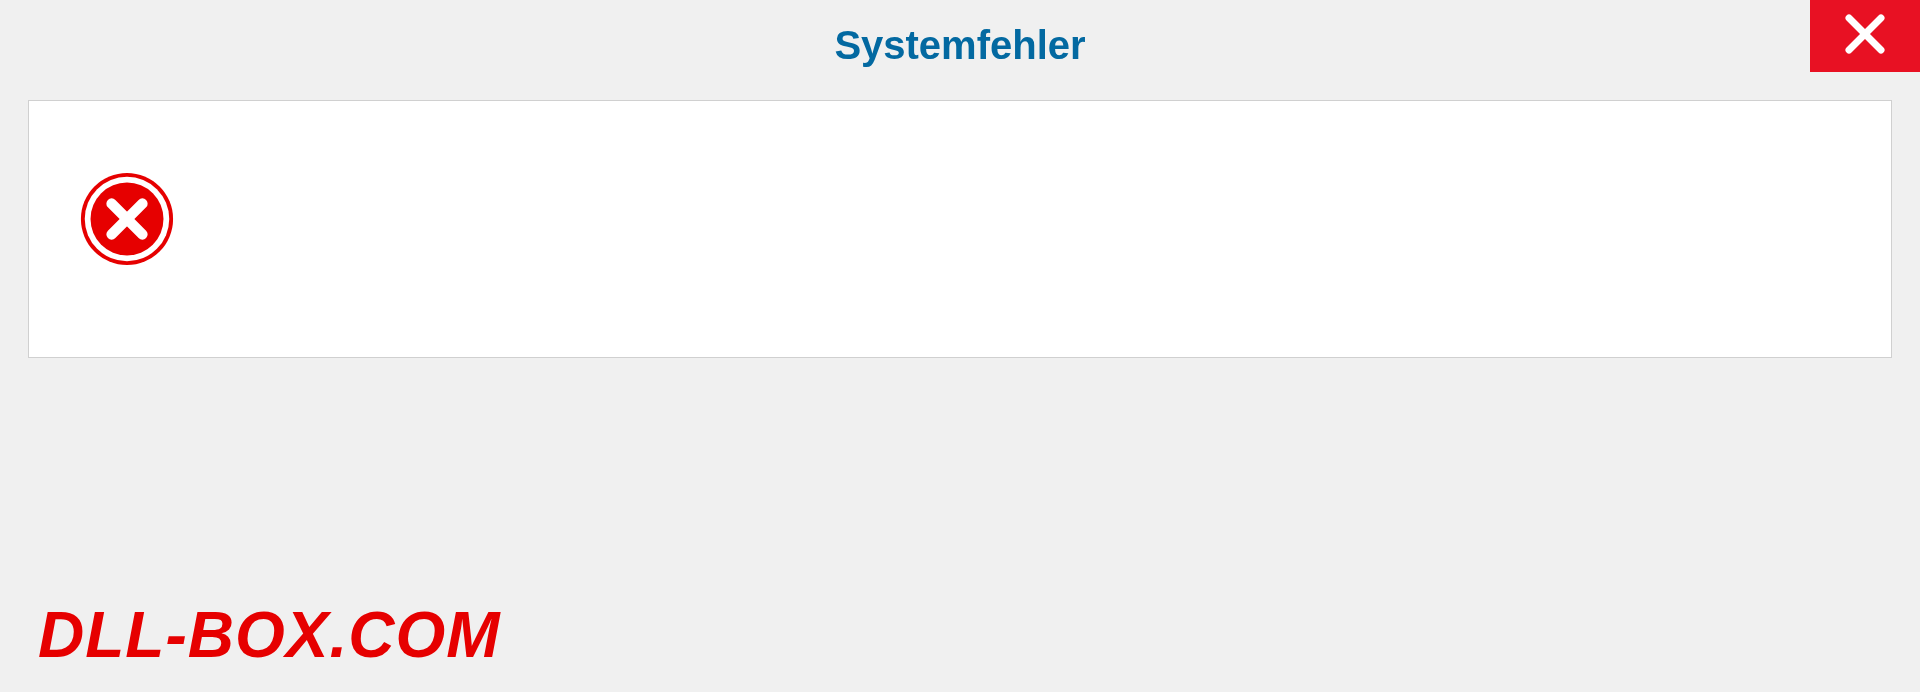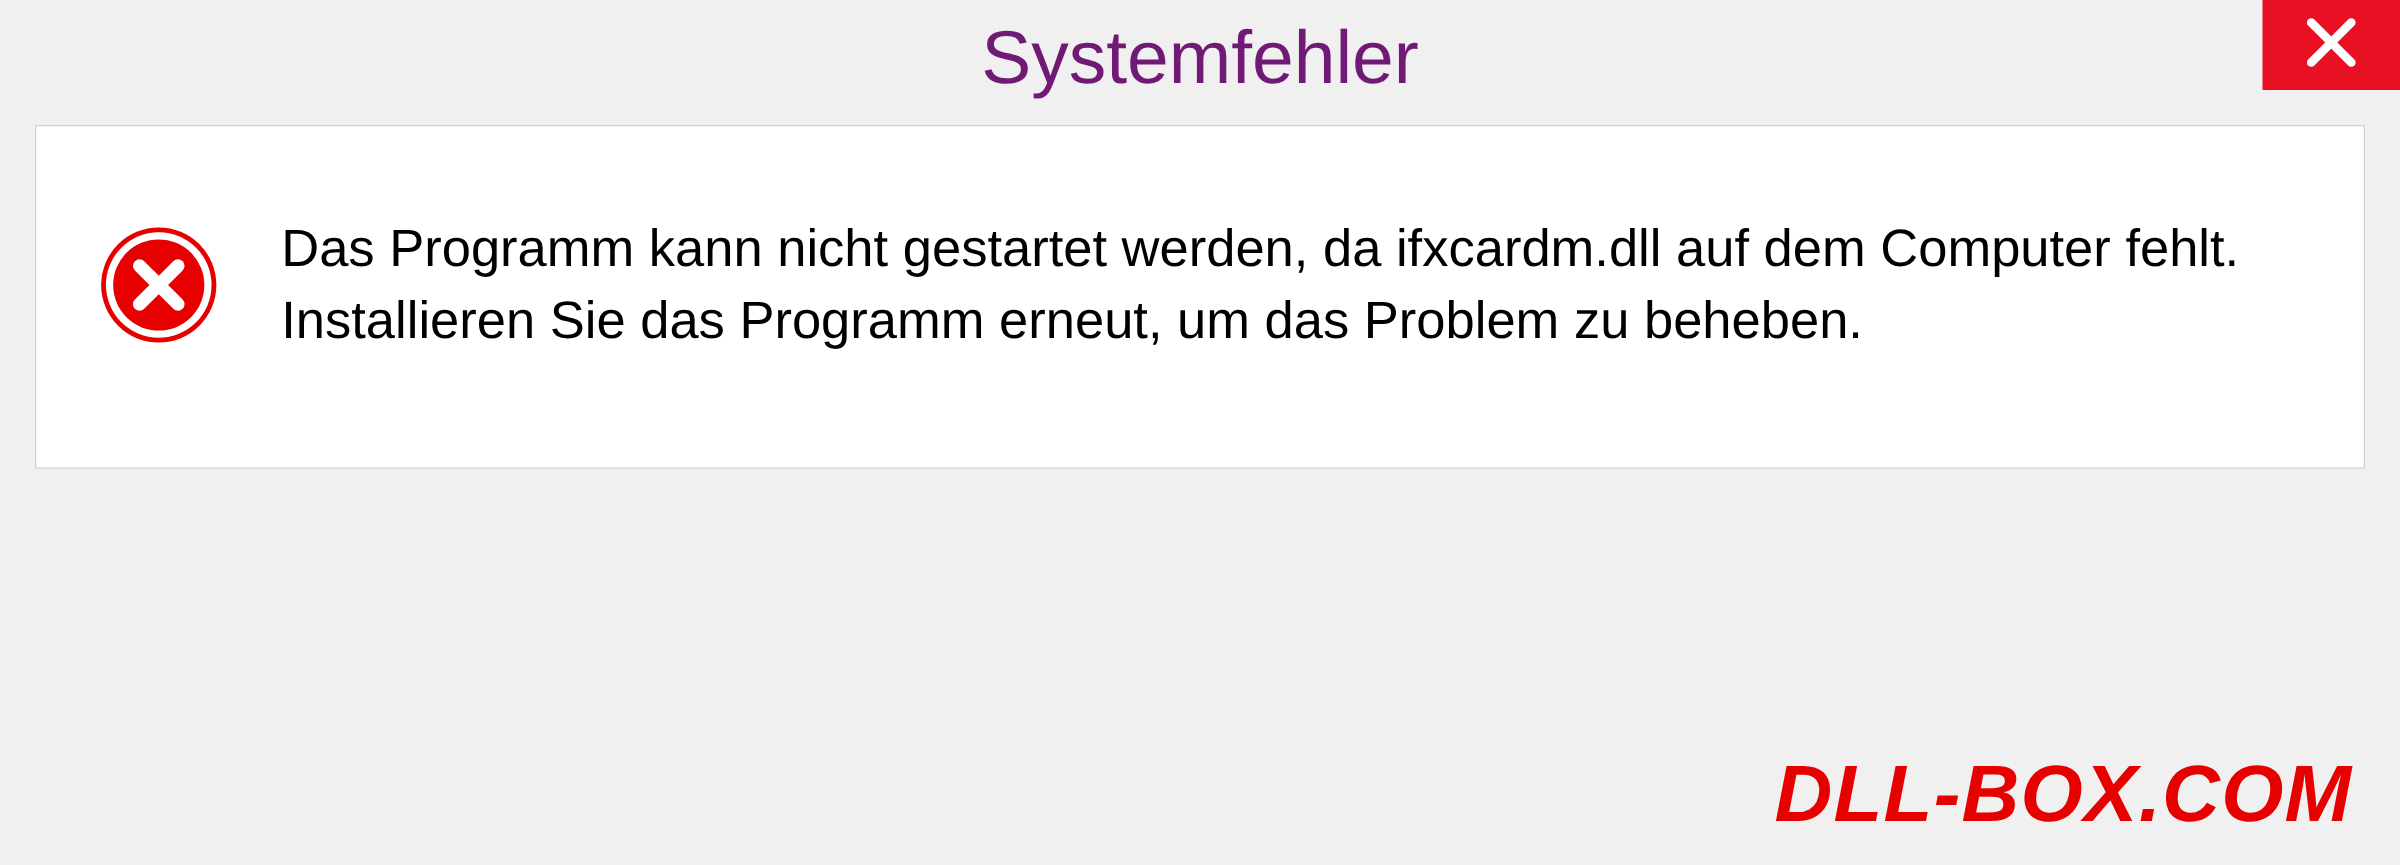--- a/index.html
+++ b/index.html
@@ -17,23 +17,23 @@
     }
     .title-bar {
       width: 100%;
       height: 90px;
       display: flex;
       align-items: center;
       justify-content: center;
       position: relative;
     }
     .title-text {
-      font-size: 60px;
-      font-weight: 400;
-      color: #701a75;
+      font-size: 40px;
+      font-weight: 700;
+      color: #0369a1;
     }
     .close-btn {
       position: absolute;
       top: 0;
       right: 0;
       width: 110px;
       height: 72px;
       background: #e81123;
       display: flex;
       align-items: center;
@@ -68,21 +68,21 @@
       color: #000;
       font-weight: 400;
     }
     .footer {
       position: absolute;
       bottom: 20px;
       left: 0;
       right: 0;
       display: flex;
       align-items: center;
-      justify-content: flex-end;
+      justify-content: space-between;
       padding: 0 38px;
       gap: 60px;
     }
     .watermark {
       font-size: 64px;
       font-weight: 800;
       color: #e60000;
       letter-spacing: 1px;
       font-style: italic;
       font-family: Arial, sans-serif;
@@ -118,18 +118,17 @@
 <div class="content-box">
   <div class="error-icon">
     <svg viewBox="0 0 100 100">
       <circle cx="50" cy="50" r="48" fill="#e60000"></circle>
       <circle cx="50" cy="50" r="44" fill="#ffffff"></circle>
       <circle cx="50" cy="50" r="38" fill="#e60000"></circle>
       <line x1="34" y1="34" x2="66" y2="66" stroke="#ffffff" stroke-width="11" stroke-linecap="round"></line>
       <line x1="66" y1="34" x2="34" y2="66" stroke="#ffffff" stroke-width="11" stroke-linecap="round"></line>
     </svg>
   </div>
-  <div class="message-text">Das Programm kann nicht gestartet werden, da ifxcardm.dll auf dem Computer fehlt. Installieren Sie das Programm erneut, um das Problem zu beheben.</div>
 </div>
 
 <div class="footer">
   <div class="watermark">DLL-BOX.COM</div>
 </div>
 
 </body></html>

